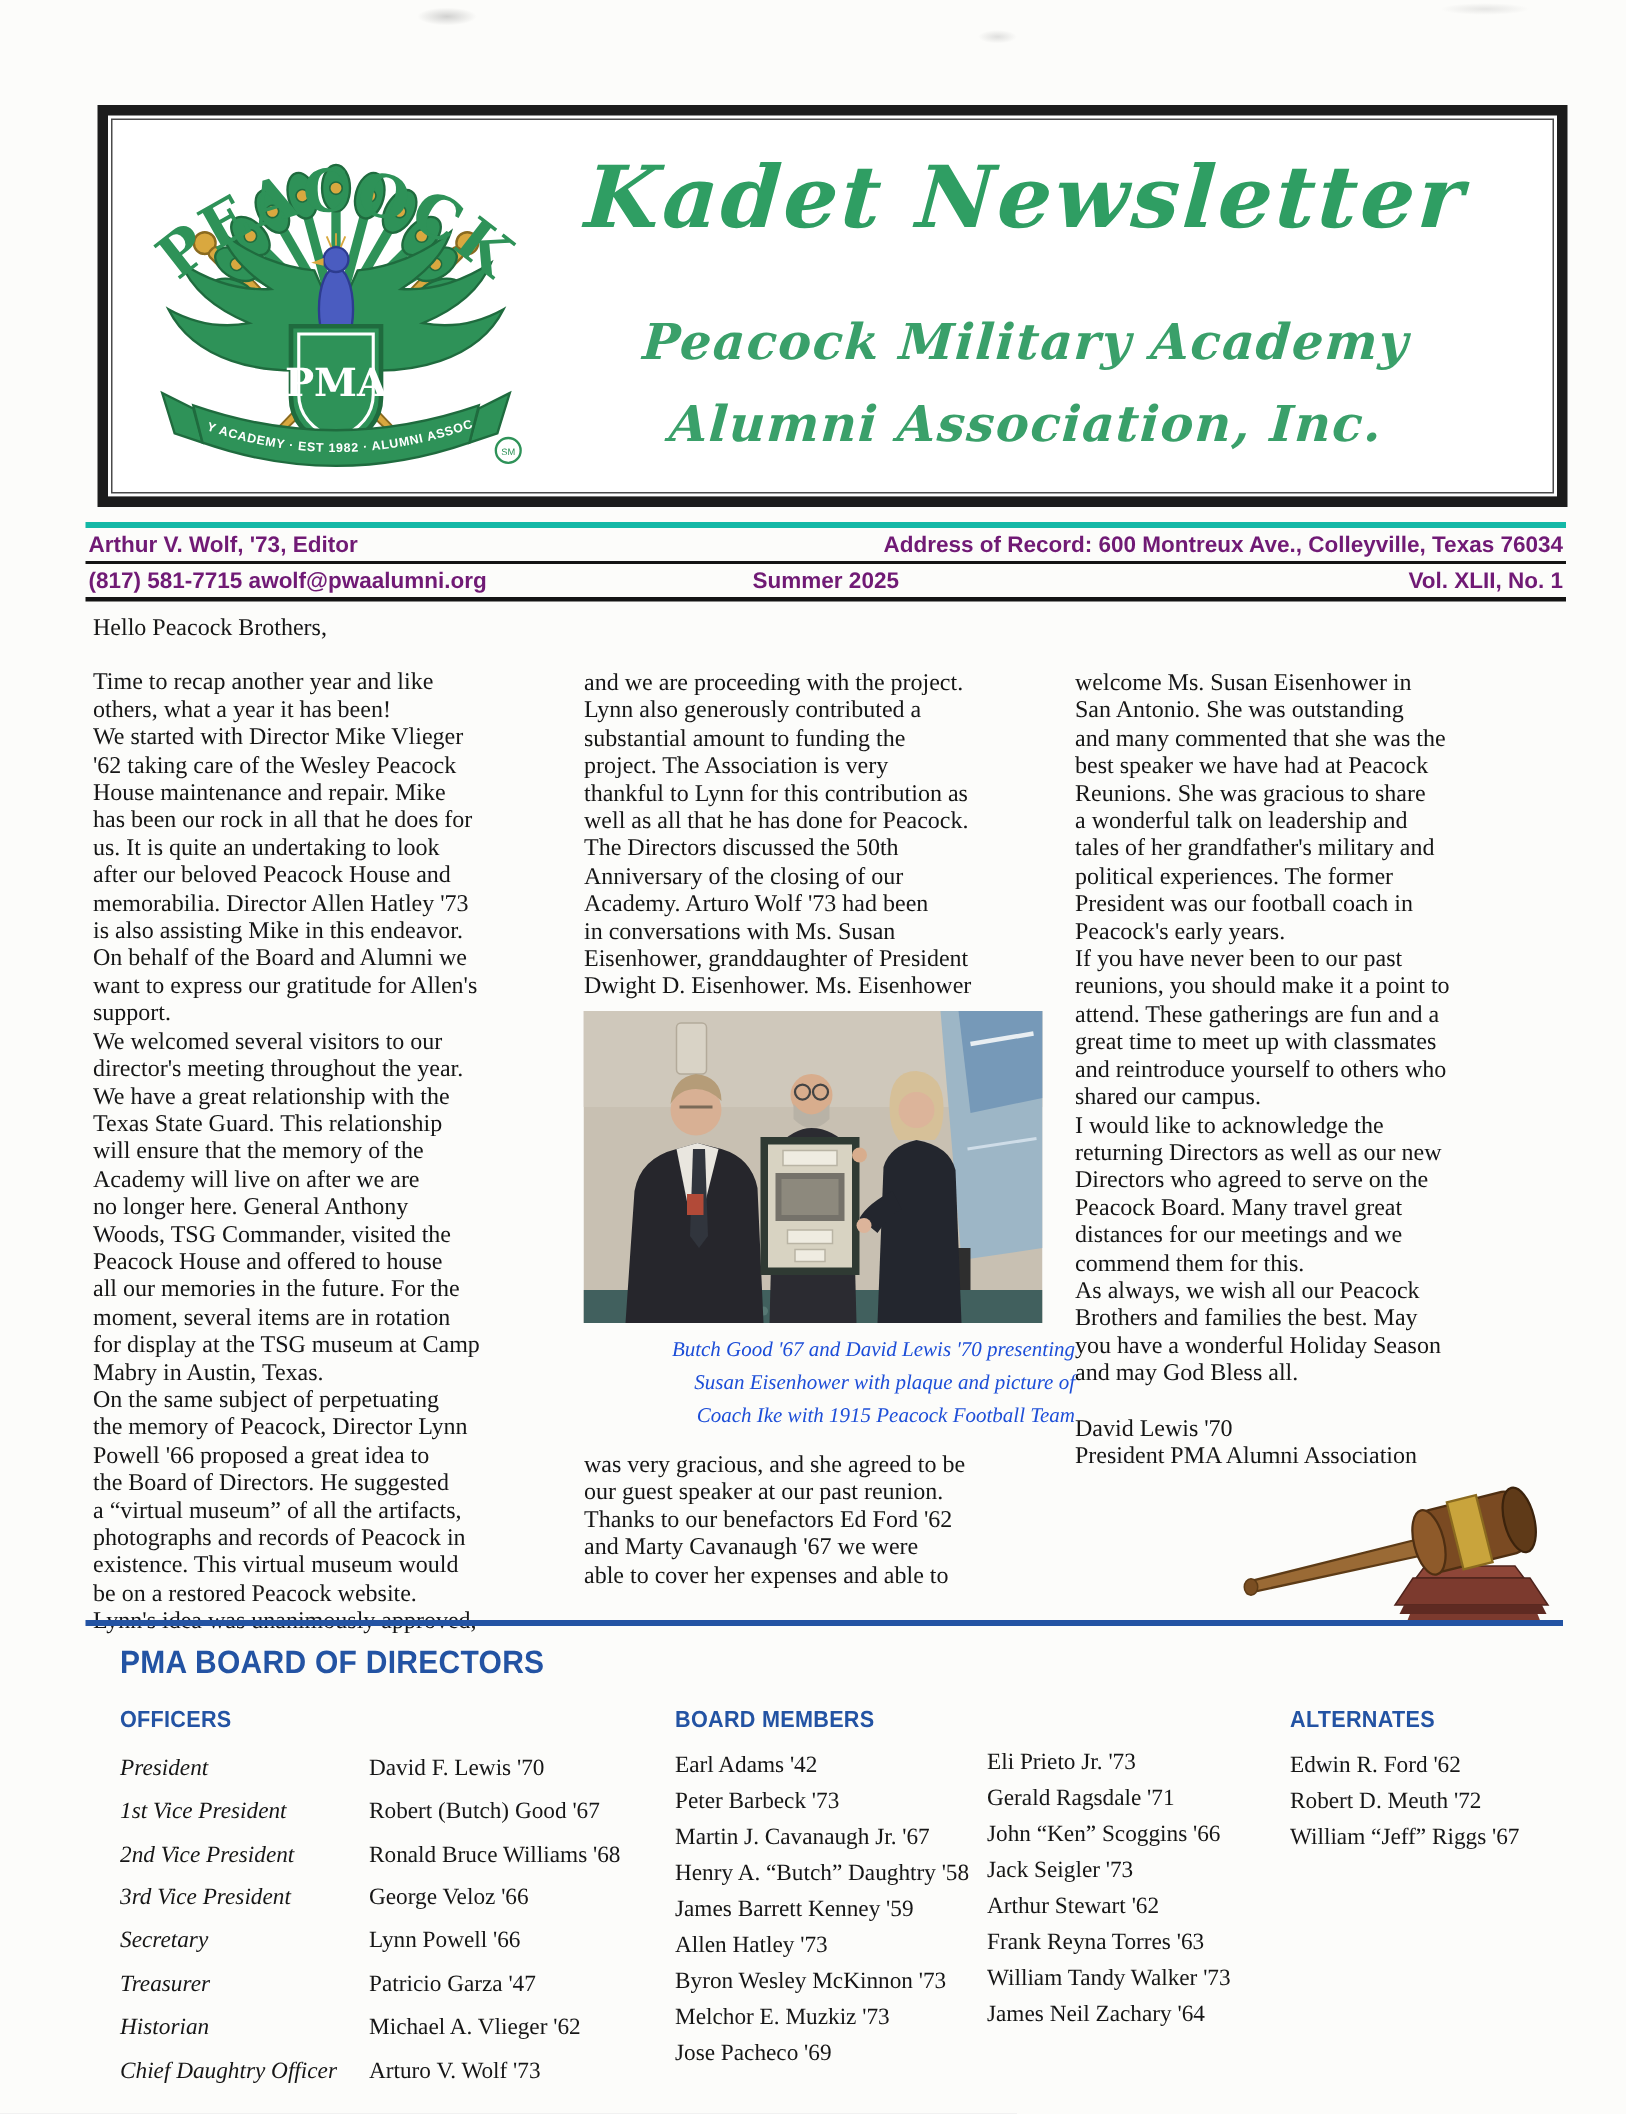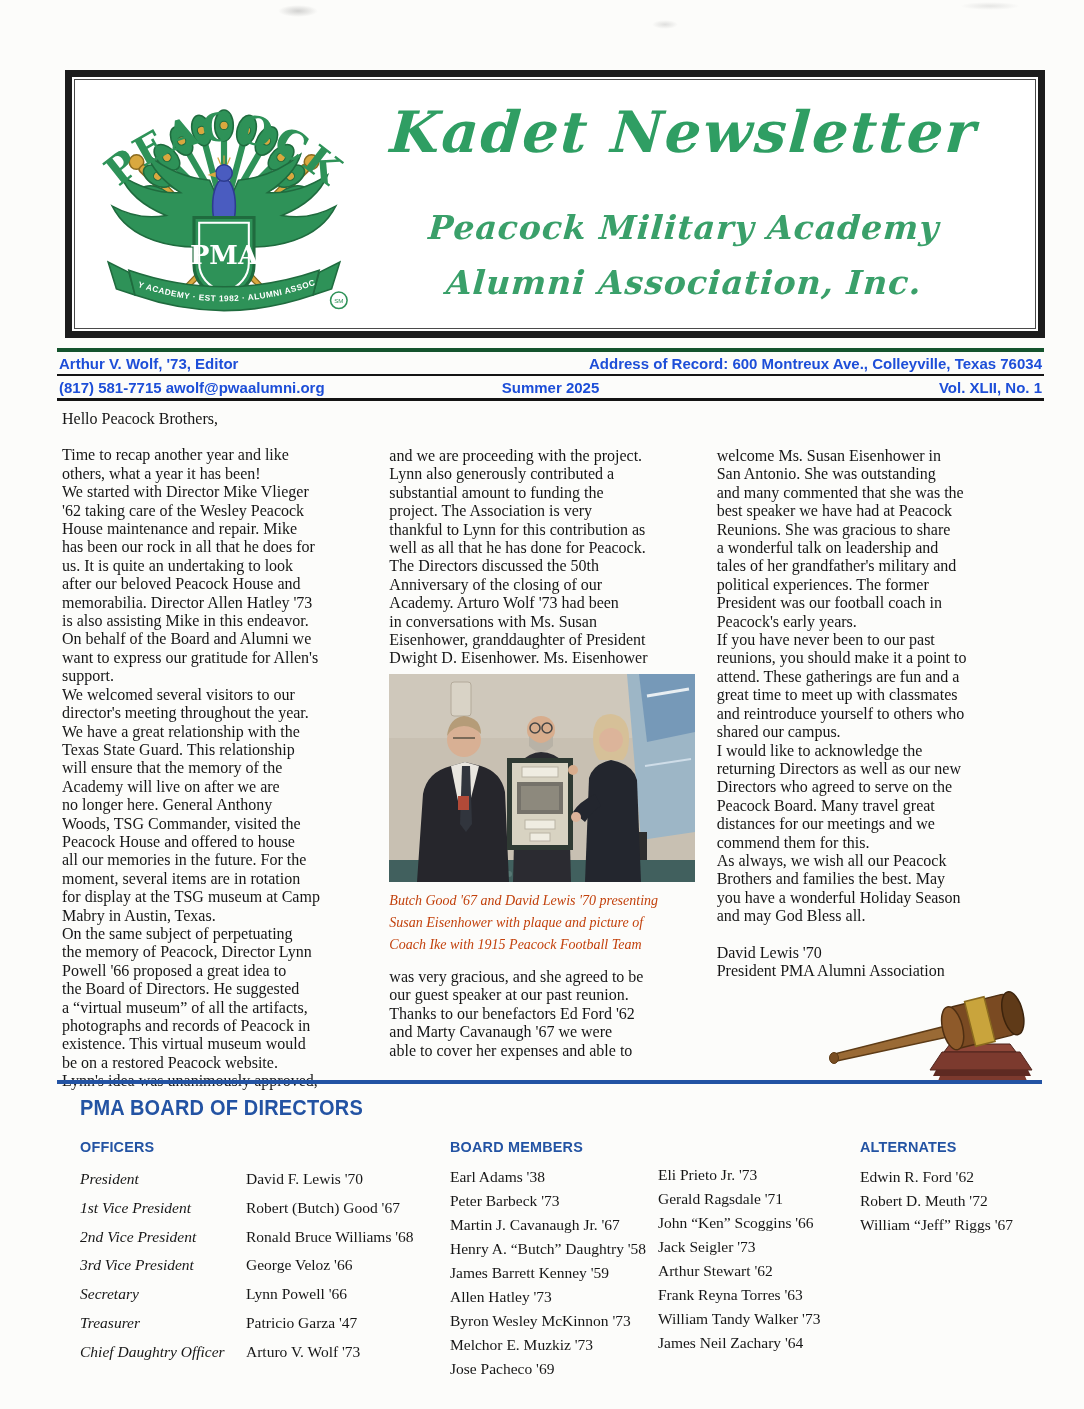--- a/index.html
+++ b/index.html
@@ -17,39 +17,39 @@
             display:flex;align-items:center;background:#fff;}
   .logo-wrap{flex:0 0 auto;margin-left:26px;}
   .mast-text{flex:1;text-align:center;padding:0 30px 0 10px;}
   .news-title{font:italic 600 57px "DejaVu Serif",serif;color:#2f9e63;letter-spacing:2px;
               transform:skewX(-4deg);margin-bottom:36px;}
   .org-line{font:italic 600 33px "DejaVu Serif",serif;color:#3aa06a;letter-spacing:1px;
             transform:skewX(-4deg);line-height:1.65;}
 
   
   .infobar{position:absolute;left:57px;top:348px;width:987px;
-           font:bold 15px "Liberation Sans",sans-serif;color:#1d4ed8;
-           border-top:4px solid #14532d;}
+           font:bold 15px "Liberation Sans",sans-serif;color:#701a75;
+           border-top:4px solid #14b8a6;}
   .ib-row1{display:flex;justify-content:space-between;padding:3px 2px 2px 2px;
            border-bottom:2px solid #141414;}
   .ib-row2{display:grid;grid-template-columns:1fr auto 1fr;padding:3px 2px 2px 2px;
            border-bottom:3px solid #141414;}
   .ib-row2 .left{justify-self:start;}
   .ib-row2 .mid{justify-self:center;}
   .ib-row2 .right{justify-self:end;}
 
   
   .cols{position:absolute;left:62px;top:410px;width:982px;
         display:grid;grid-template-columns:1fr 1fr 1fr;}
   .bodytext{white-space:pre-line;font:16px/18.4px "Liberation Serif",serif;margin:0;}
   .greeting{font:16px/18.4px "Liberation Serif",serif;margin:0 0 18px 0;}
   .col2,.col3{padding-top:37px;}
   figure.photo{margin:6px 0 8px 0;width:306px;height:208px;}
-  .caption{white-space:pre-line;text-align:left;font:italic 14px/22px "Liberation Serif",serif;
-           margin:0 0 12px 0;color:#c2410c;}
+  .caption{white-space:pre-line;text-align:right;font:italic 14px/22px "Liberation Serif",serif;
+           margin:0 0 12px 0;color:#1d4ed8;}
   .signature{margin-top:18px;}
   .gavel{width:212px;margin:6px 8px 0 auto;}
 
   
   .blue-rule{position:absolute;left:57px;top:1080px;width:985px;height:4px;background:#2353a3;}
   .board{position:absolute;left:80px;top:1096px;width:964px;}
   .board-title{color:#2353a3;font:bold 21.5px "Liberation Sans",sans-serif;margin:0 0 17px 0;
                transform:scaleX(.93);transform-origin:left;letter-spacing:.2px;}
   .board-grid{display:grid;grid-template-columns:370px 208px 202px 1fr;}
   .subhead{color:#2353a3;font:bold 15.5px "Liberation Sans",sans-serif;margin:0 0 9px 0;
@@ -379,32 +379,36 @@
             <div class="officer-row">
               <span class="officer-role">Secretary</span>
               <span class="officer-name">Lynn Powell '66</span>
             </div>
 
             <div class="officer-row">
               <span class="officer-role">Treasurer</span>
               <span class="officer-name">Patricio Garza '47</span>
             </div>
 
+            <div class="officer-row">
+              <span class="officer-role">Historian</span>
+              <span class="officer-name">Michael A. Vlieger '62</span>
+            </div>
 
             <div class="officer-row">
               <span class="officer-role">Chief Daughtry Officer</span>
               <span class="officer-name">Arturo V. Wolf '73</span>
             </div>
           </div>
       </div>
       <div>
         <h3 class="subhead">BOARD MEMBERS</h3>
         <ul class="plain">
 
-        <li>Earl Adams '38</li>
+        <li>Earl Adams '42</li>
             <li>Peter Barbeck '73</li>
             <li>Martin J. Cavanaugh Jr. '67</li>
             <li>Henry A. “Butch” Daughtry '58</li>
             <li>James Barrett Kenney '59</li>
             <li>Allen Hatley '73</li>
             <li>Byron Wesley McKinnon '73</li>
             <li>Melchor E. Muzkiz '73</li>
             <li>Jose Pacheco '69</li>
           </ul>
       </div>

